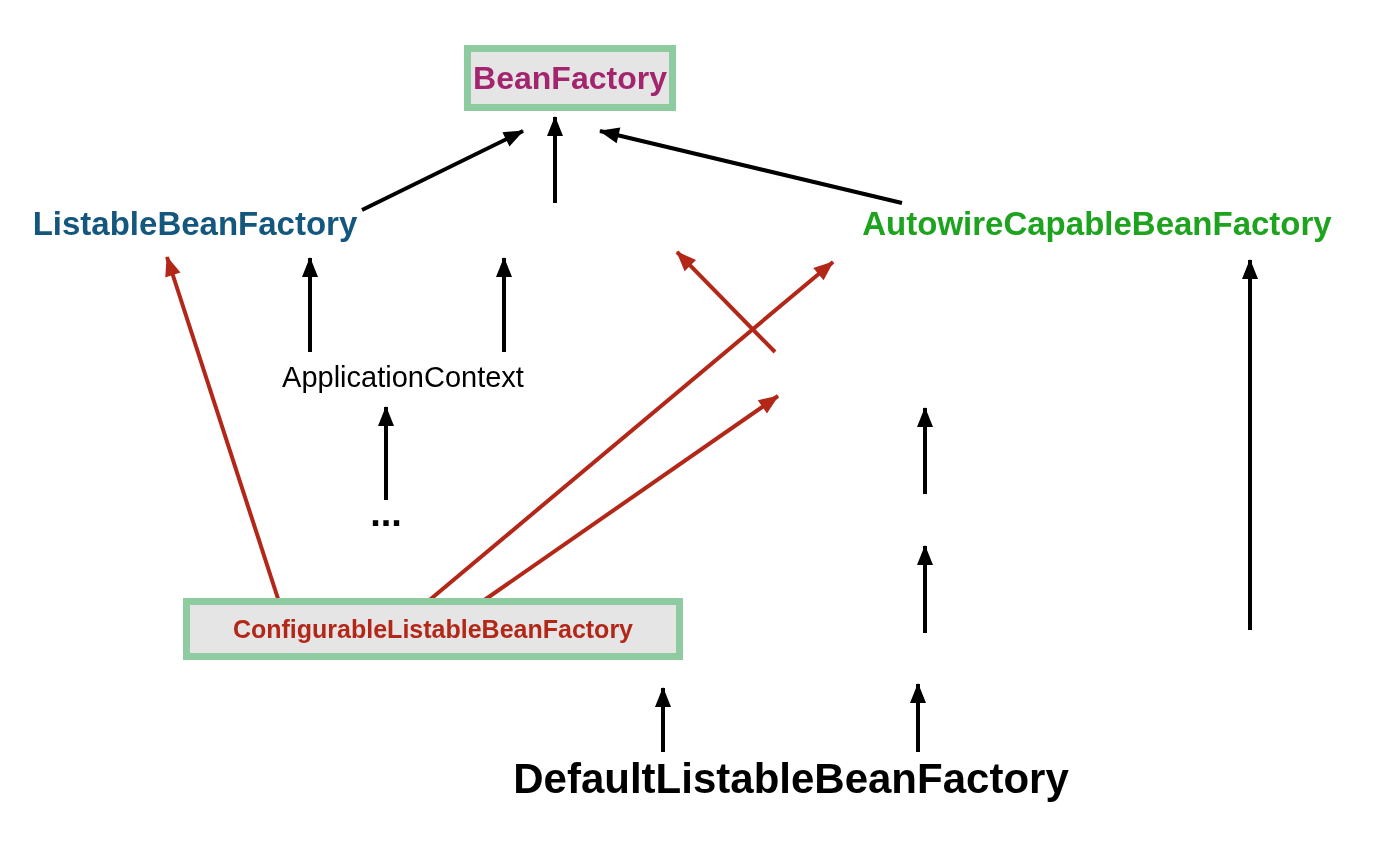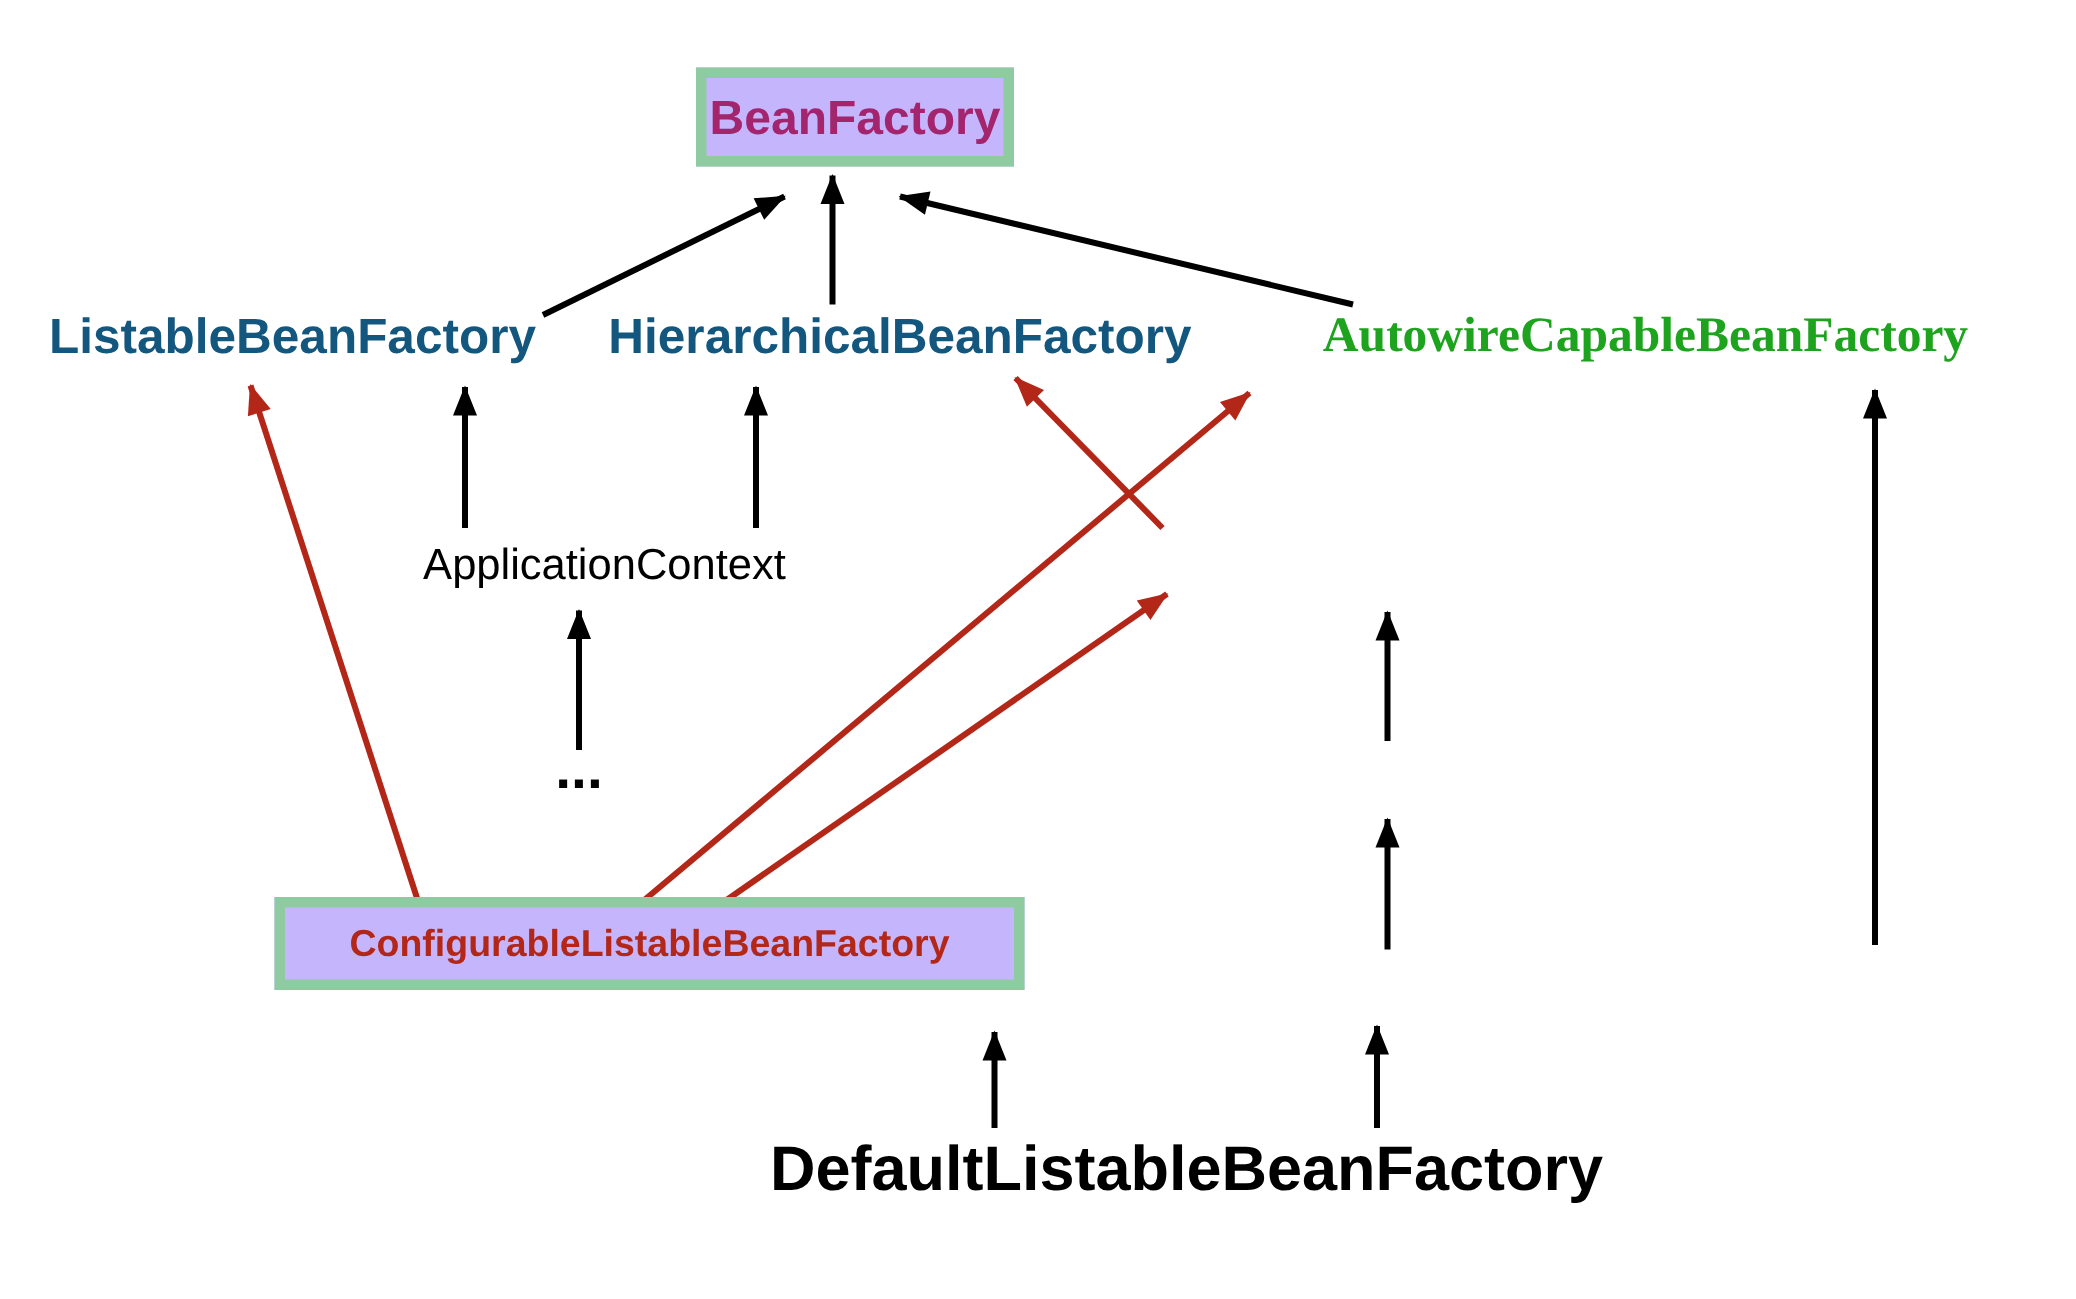--- a/index.html
+++ b/index.html
@@ -14,26 +14,26 @@
   .node{
     position:absolute;
     display:flex;align-items:center;justify-content:center;
     white-space:nowrap;
     font-weight:bold;
     color:var(--black,#000);
     z-index:2;
   }
   .node.regular{font-weight:normal;}
   .c-blue{color:var(--blue,#14577E);}
-  .c-green{color:var(--green,#1EA31E);font-family:Liberation Serif, serif;}
+  .c-green{color:var(--green,#1EA31E);}
   .c-magenta{color:var(--magenta,#A3256E);}
   .c-red{color:var(--red,#B32718);}
   .hl-box{
     border:7px solid var(--box-green,#8FCBA0);
-    background:#c4b5fd;
+    background:#e5e5e5;
     box-sizing:border-box;
   }
 </style>
 </head>
 <body>
 
 <div class="stage">
 
   <svg id="edges" class="edges-layer" width="1384" height="866" viewBox="0 0 1384 866" xmlns="http://www.w3.org/2000/svg">
     <defs>
@@ -60,21 +60,20 @@
       <line x1="470" y1="610" x2="778" y2="396" stroke="#B32718" stroke-width="4" marker-end="url(#ah-red)"></line>
       <line x1="775" y1="352" x2="677" y2="252" stroke="#B32718" stroke-width="4" marker-end="url(#ah-red)"></line>
     </svg>
 
   <div class="node hl-box" style="left:464px;top:45px;width:212px;height:66px;font-size:32px;">
     <span class="c-magenta">BeanFactory</span>
   </div>
 
   <div class="node c-blue" style="left:25px;top:204px;width:340px;height:40px;font-size:33px;">ListableBeanFactory</div>
 
-  <div class="node c-blue" style="left:400px;top:204px;width:400px;height:40px;font-size:33px;">HierarchicalBeanFactory</div>
 
   <div class="node c-green" style="left:842px;top:204px;width:510px;height:40px;font-size:33px;">AutowireCapableBeanFactory</div>
 
   <div class="node regular" style="left:278px;top:360px;width:250px;height:34px;font-size:29px;">ApplicationContext</div>
 
 
   <div class="node" style="left:356px;top:494px;width:60px;height:38px;font-size:38px;">...</div>
 
 
   <div class="node hl-box" style="left:183px;top:598px;width:500px;height:62px;font-size:25px;">

